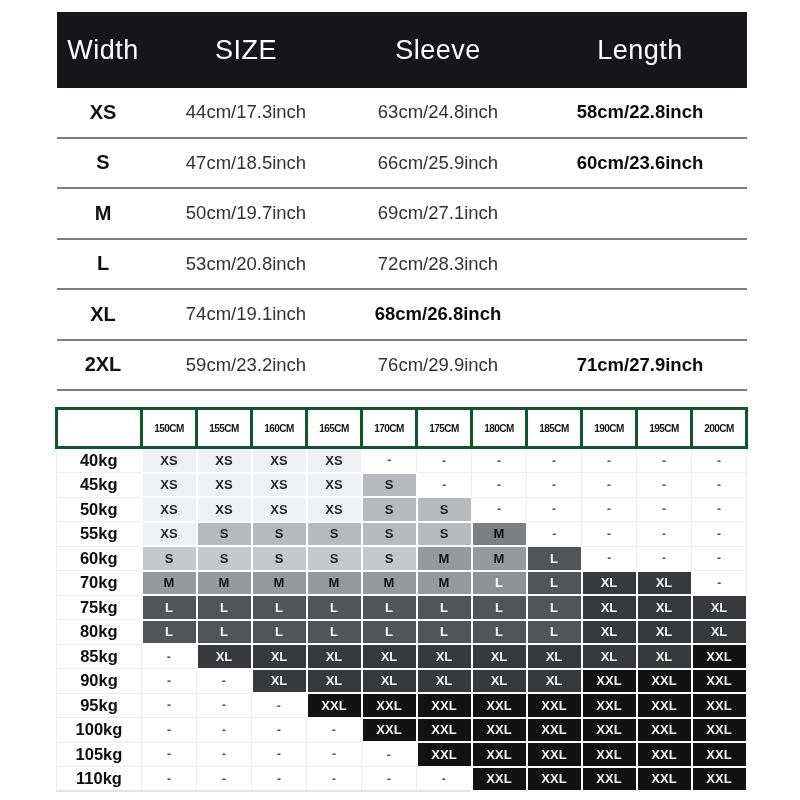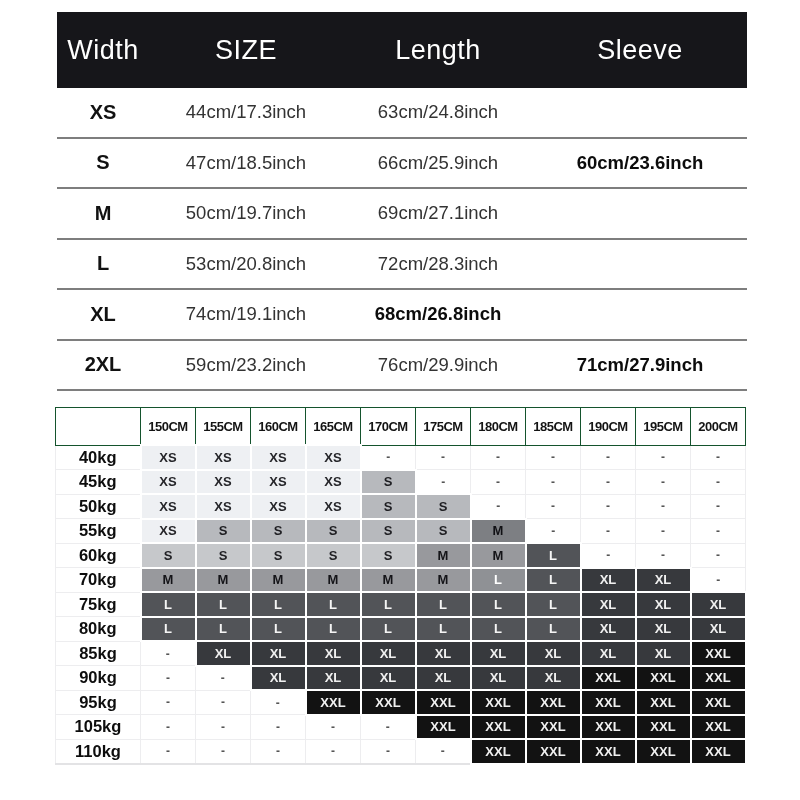--- a/index.html
+++ b/index.html
@@ -33,48 +33,49 @@
     position:absolute; left:55px; top:407px; width:690px;
     border-collapse:collapse; table-layout:fixed;
     border:1px solid #ededef; border-bottom:2px solid #e3e3e5;
   }
   .matrix col.w-label { width:85px; }
   .matrix col.w-col   { width:55px; }
   .matrix th, .matrix td {
     padding:0; text-align:center; vertical-align:middle; overflow:hidden;
   }
   .matrix thead th {
-    height:36px; font-size:13px; font-weight:bold; color:#141414;
-    letter-spacing:-0.5px; border:1px solid #14532d; background:#ffffff;
+    height:36px; font-size:10px; font-weight:bold; color:#141414;
+    letter-spacing:-0.5px; border:3px solid #14532d; background:#ffffff;
   }
   .matrix td { height:22.5px; font-size:13px; font-weight:bold; }
   .matrix td.weight-label {
     font-size:16.5px; font-weight:bold; color:#0d0d0d;
     border:1px solid #ededef; background:#ffffff;
   }
   .matrix td.cell       { border:2px solid #ffffff; }
   .matrix td.cell-empty { border:1px solid #ededef; font-size:12px; font-weight:bold; }
 </style>
 </head>
 <body>
 
 <div class="page">
 
   <div class="top-section">
     <div class="top-header">
       <span>Width</span>
       <span>SIZE</span>
+      <span>Sleeve</span>
       <span>Length</span>
-      <span>Sleeve</span>
     </div>
     <div class="size-rows">
         <div class="size-row">
           <span class="c-size">XS</span>
           <span class="c-width">44cm/17.3inch</span>
           <span class="c-length">63cm/24.8inch</span>
+          <span class="c-sleeve">58cm/22.8inch</span>
         </div>
         <div class="size-row">
           <span class="c-size">S</span>
           <span class="c-width">47cm/18.5inch</span>
           <span class="c-length">66cm/25.9inch</span>
           <span class="c-sleeve">60cm/23.6inch</span>
         </div>
         <div class="size-row">
           <span class="c-size">M</span>
           <span class="c-width">50cm/19.7inch</span>
@@ -279,20 +280,34 @@
           <td class="cell" style="background: rgb(18, 18, 18); color: rgb(240, 240, 240);">XXL</td>
           <td class="cell" style="background: rgb(18, 18, 18); color: rgb(240, 240, 240);">XXL</td>
           <td class="cell" style="background: rgb(18, 18, 18); color: rgb(240, 240, 240);">XXL</td>
           <td class="cell" style="background: rgb(18, 18, 18); color: rgb(240, 240, 240);">XXL</td>
           <td class="cell" style="background: rgb(18, 18, 18); color: rgb(240, 240, 240);">XXL</td>
           <td class="cell" style="background: rgb(18, 18, 18); color: rgb(240, 240, 240);">XXL</td>
           <td class="cell" style="background: rgb(18, 18, 18); color: rgb(240, 240, 240);">XXL</td>
           <td class="cell" style="background: rgb(18, 18, 18); color: rgb(240, 240, 240);">XXL</td>
         </tr>
         <tr>
+          <td class="weight-label">100kg</td>
+          <td class="cell-empty" style="background: rgb(255, 255, 255); color: rgb(85, 85, 85);">-</td>
+          <td class="cell-empty" style="background: rgb(255, 255, 255); color: rgb(85, 85, 85);">-</td>
+          <td class="cell-empty" style="background: rgb(255, 255, 255); color: rgb(85, 85, 85);">-</td>
+          <td class="cell-empty" style="background: rgb(255, 255, 255); color: rgb(85, 85, 85);">-</td>
+          <td class="cell" style="background: rgb(18, 18, 18); color: rgb(240, 240, 240);">XXL</td>
+          <td class="cell" style="background: rgb(18, 18, 18); color: rgb(240, 240, 240);">XXL</td>
+          <td class="cell" style="background: rgb(18, 18, 18); color: rgb(240, 240, 240);">XXL</td>
+          <td class="cell" style="background: rgb(18, 18, 18); color: rgb(240, 240, 240);">XXL</td>
+          <td class="cell" style="background: rgb(18, 18, 18); color: rgb(240, 240, 240);">XXL</td>
+          <td class="cell" style="background: rgb(18, 18, 18); color: rgb(240, 240, 240);">XXL</td>
+          <td class="cell" style="background: rgb(18, 18, 18); color: rgb(240, 240, 240);">XXL</td>
+        </tr>
+        <tr>
           <td class="weight-label">105kg</td>
           <td class="cell-empty" style="background: rgb(255, 255, 255); color: rgb(85, 85, 85);">-</td>
           <td class="cell-empty" style="background: rgb(255, 255, 255); color: rgb(85, 85, 85);">-</td>
           <td class="cell-empty" style="background: rgb(255, 255, 255); color: rgb(85, 85, 85);">-</td>
           <td class="cell-empty" style="background: rgb(255, 255, 255); color: rgb(85, 85, 85);">-</td>
           <td class="cell-empty" style="background: rgb(255, 255, 255); color: rgb(85, 85, 85);">-</td>
           <td class="cell" style="background: rgb(18, 18, 18); color: rgb(240, 240, 240);">XXL</td>
           <td class="cell" style="background: rgb(18, 18, 18); color: rgb(240, 240, 240);">XXL</td>
           <td class="cell" style="background: rgb(18, 18, 18); color: rgb(240, 240, 240);">XXL</td>
           <td class="cell" style="background: rgb(18, 18, 18); color: rgb(240, 240, 240);">XXL</td>

